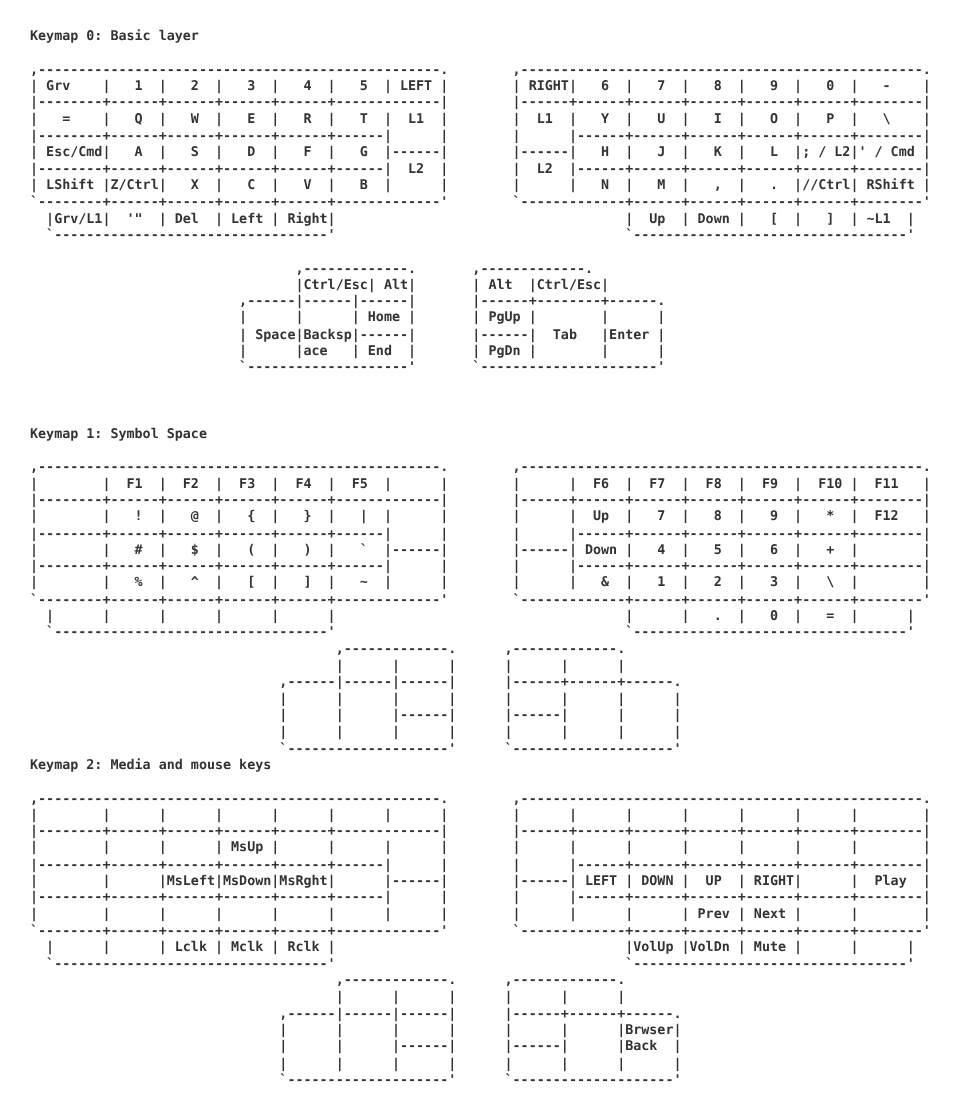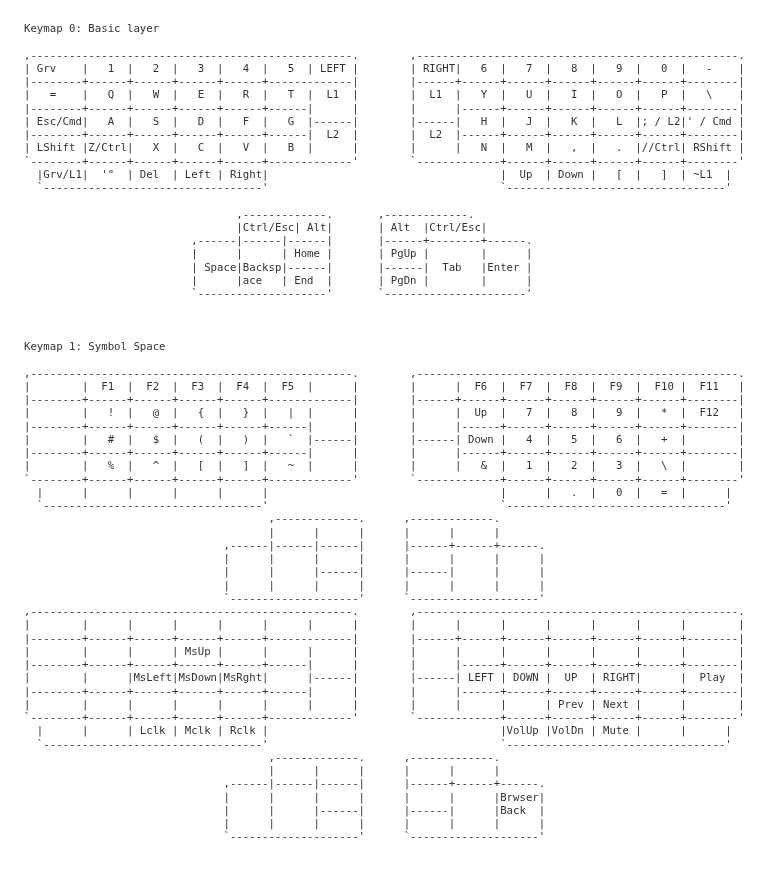--- a/index.html
+++ b/index.html
@@ -19,21 +19,21 @@
   }
   .keymap-title {
     white-space: pre;
     height: 13.25px;
     margin: 0 0 13.25px 0;
   }
   .keymap-art {
     margin: 0;
     white-space: pre;
   }
-  .keymap-section { margin: 0; }
+  .keymap-section { margin: 0; font-weight: bold; }
   .keymap-section.gap-after-lg { margin-bottom: 39.75px; }
 </style>
 </head>
 <body>
 
 <div class="doc">
 
   <section class="keymap-section gap-after-lg">
     <div class="keymap-title">Keymap 0: Basic layer</div>
     <pre class="keymap-art">,--------------------------------------------------.        ,--------------------------------------------------.
@@ -73,20 +73,21 @@
                                       ,-------------.      ,-------------.
                                       |      |      |      |      |      |
                                ,------|------|------|      |------+------+------.
                                |      |      |      |      |      |      |      |
                                |      |      |------|      |------|      |      |
                                |      |      |      |      |      |      |      |
                                `--------------------'      `--------------------'</pre>
   </section>
 
   <section class="keymap-section">
+    <div class="keymap-title">Keymap 2: Media and mouse keys</div>
     <pre class="keymap-art">,--------------------------------------------------.        ,--------------------------------------------------.
 |        |      |      |      |      |      |      |        |      |      |      |      |      |      |        |
 |--------+------+------+------+------+-------------|        |------+------+------+------+------+------+--------|
 |        |      |      | MsUp |      |      |      |        |      |      |      |      |      |      |        |
 |--------+------+------+------+------+------|      |        |      |------+------+------+------+------+--------|
 |        |      |MsLeft|MsDown|MsRght|      |------|        |------| LEFT | DOWN |  UP  | RIGHT|      |  Play  |
 |--------+------+------+------+------+------|      |        |      |------+------+------+------+------+--------|
 |        |      |      |      |      |      |      |        |      |      |      | Prev | Next |      |        |
 `--------+------+------+------+------+-------------'        `-------------+------+------+------+------+--------'
   |      |      | Lclk | Mclk | Rclk |                                    |VolUp |VolDn | Mute |      |      |

